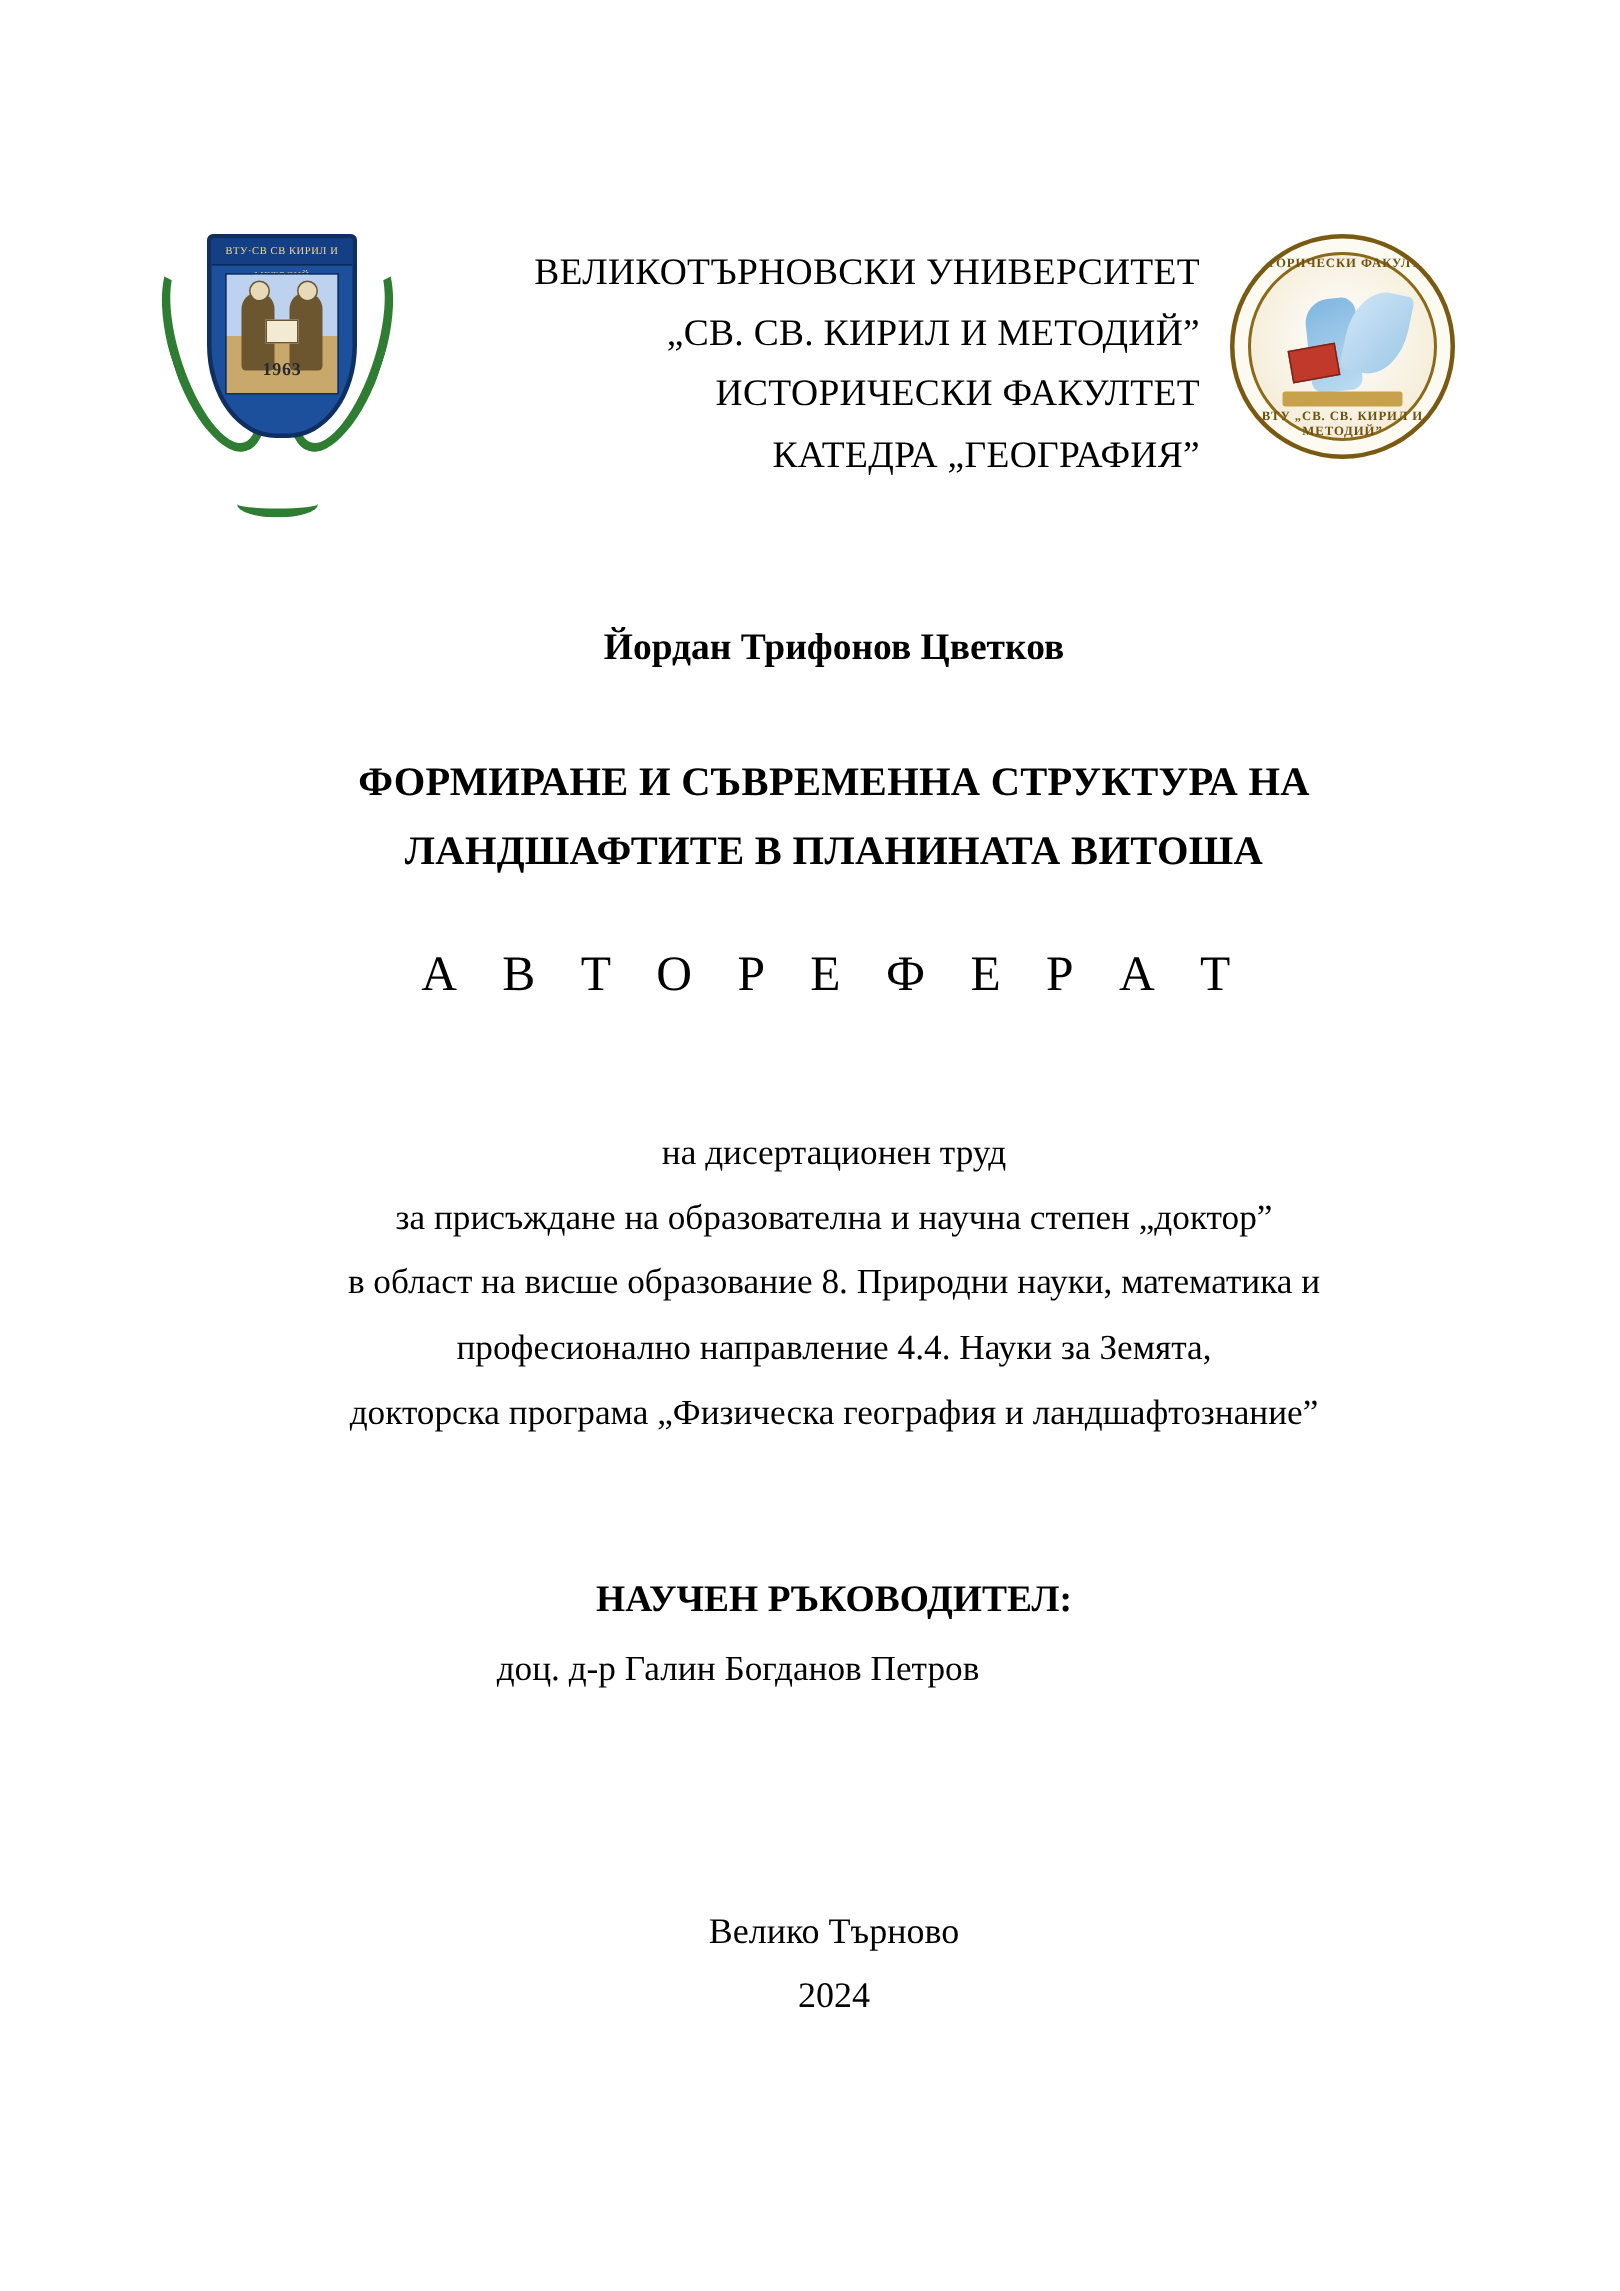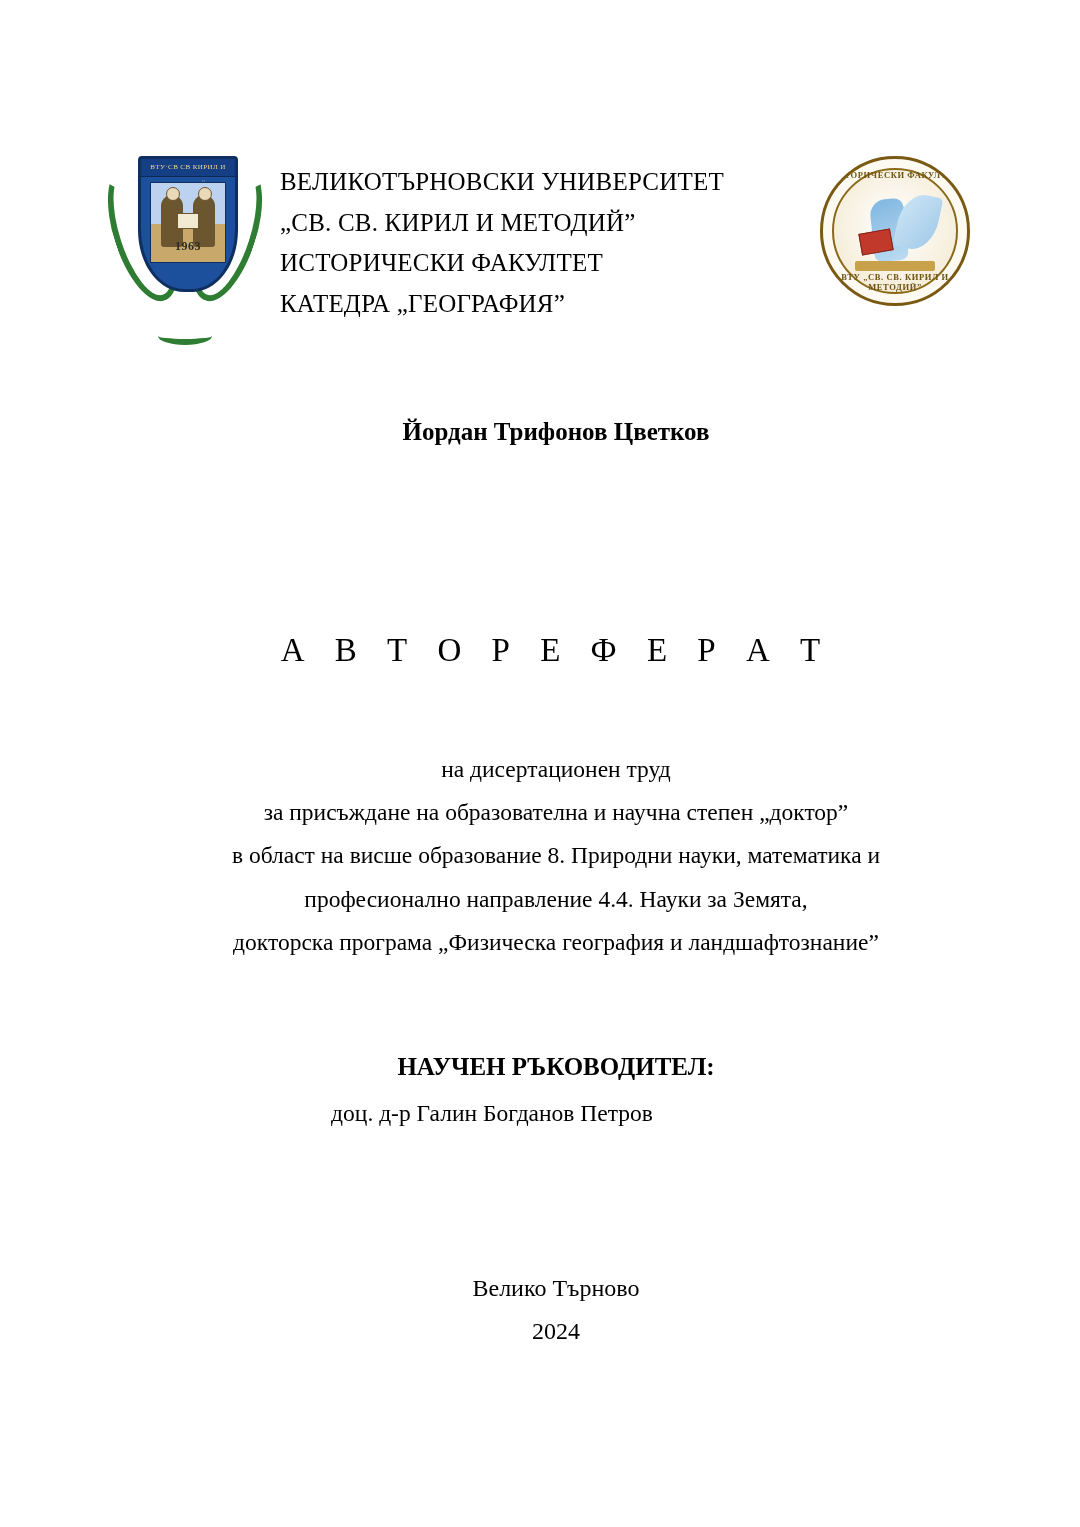--- a/index.html
+++ b/index.html
@@ -43,21 +43,21 @@
     width: 150px;
     height: 150px;
     position: relative;
     flex: 0 0 auto;
     margin-top: 16px;
     margin-left: 20px;
   }
   .univ-lines {
     flex: 0 0 auto;
     width: 520px;
-    text-align: left;
+    text-align: right;
     margin-left: 20px;
     padding-top: 22px;
   }
   .univ-lines div {
     font-size: 25px;
     line-height: 1.62;
     letter-spacing: 0.2px;
   }
 
   
@@ -305,20 +305,24 @@
         <div class="seal-book"></div>
         <div class="seal-base"></div>
         <div class="seal-text-top">ИСТОРИЧЕСКИ ФАКУЛТЕТ</div>
         <div class="seal-text-bottom">ВТУ „СВ. СВ. КИРИЛ И МЕТОДИЙ”</div>
       </div>
     </div>
   </div>
 
   <div class="author center">Йордан Трифонов Цветков</div>
 
+  <div class="title center">
+    <div>ФОРМИРАНЕ И СЪВРЕМЕННА СТРУКТУРА НА</div>
+    <div>ЛАНДШАФТИТЕ В ПЛАНИНАТА ВИТОША</div>
+  </div>
 
   <div class="doc-type center">А В Т О Р Е Ф Е Р А Т</div>
 
   <div class="subtitle center">
     <div>на дисертационен труд</div>
     <div>за присъждане на образователна и научна степен „доктор”</div>
     <div>в област на висше образование 8. Природни науки, математика и</div>
     <div>професионално направление 4.4. Науки за Земята,</div>
     <div>докторска програма „Физическа география и ландшафтознание”</div>
   </div>

